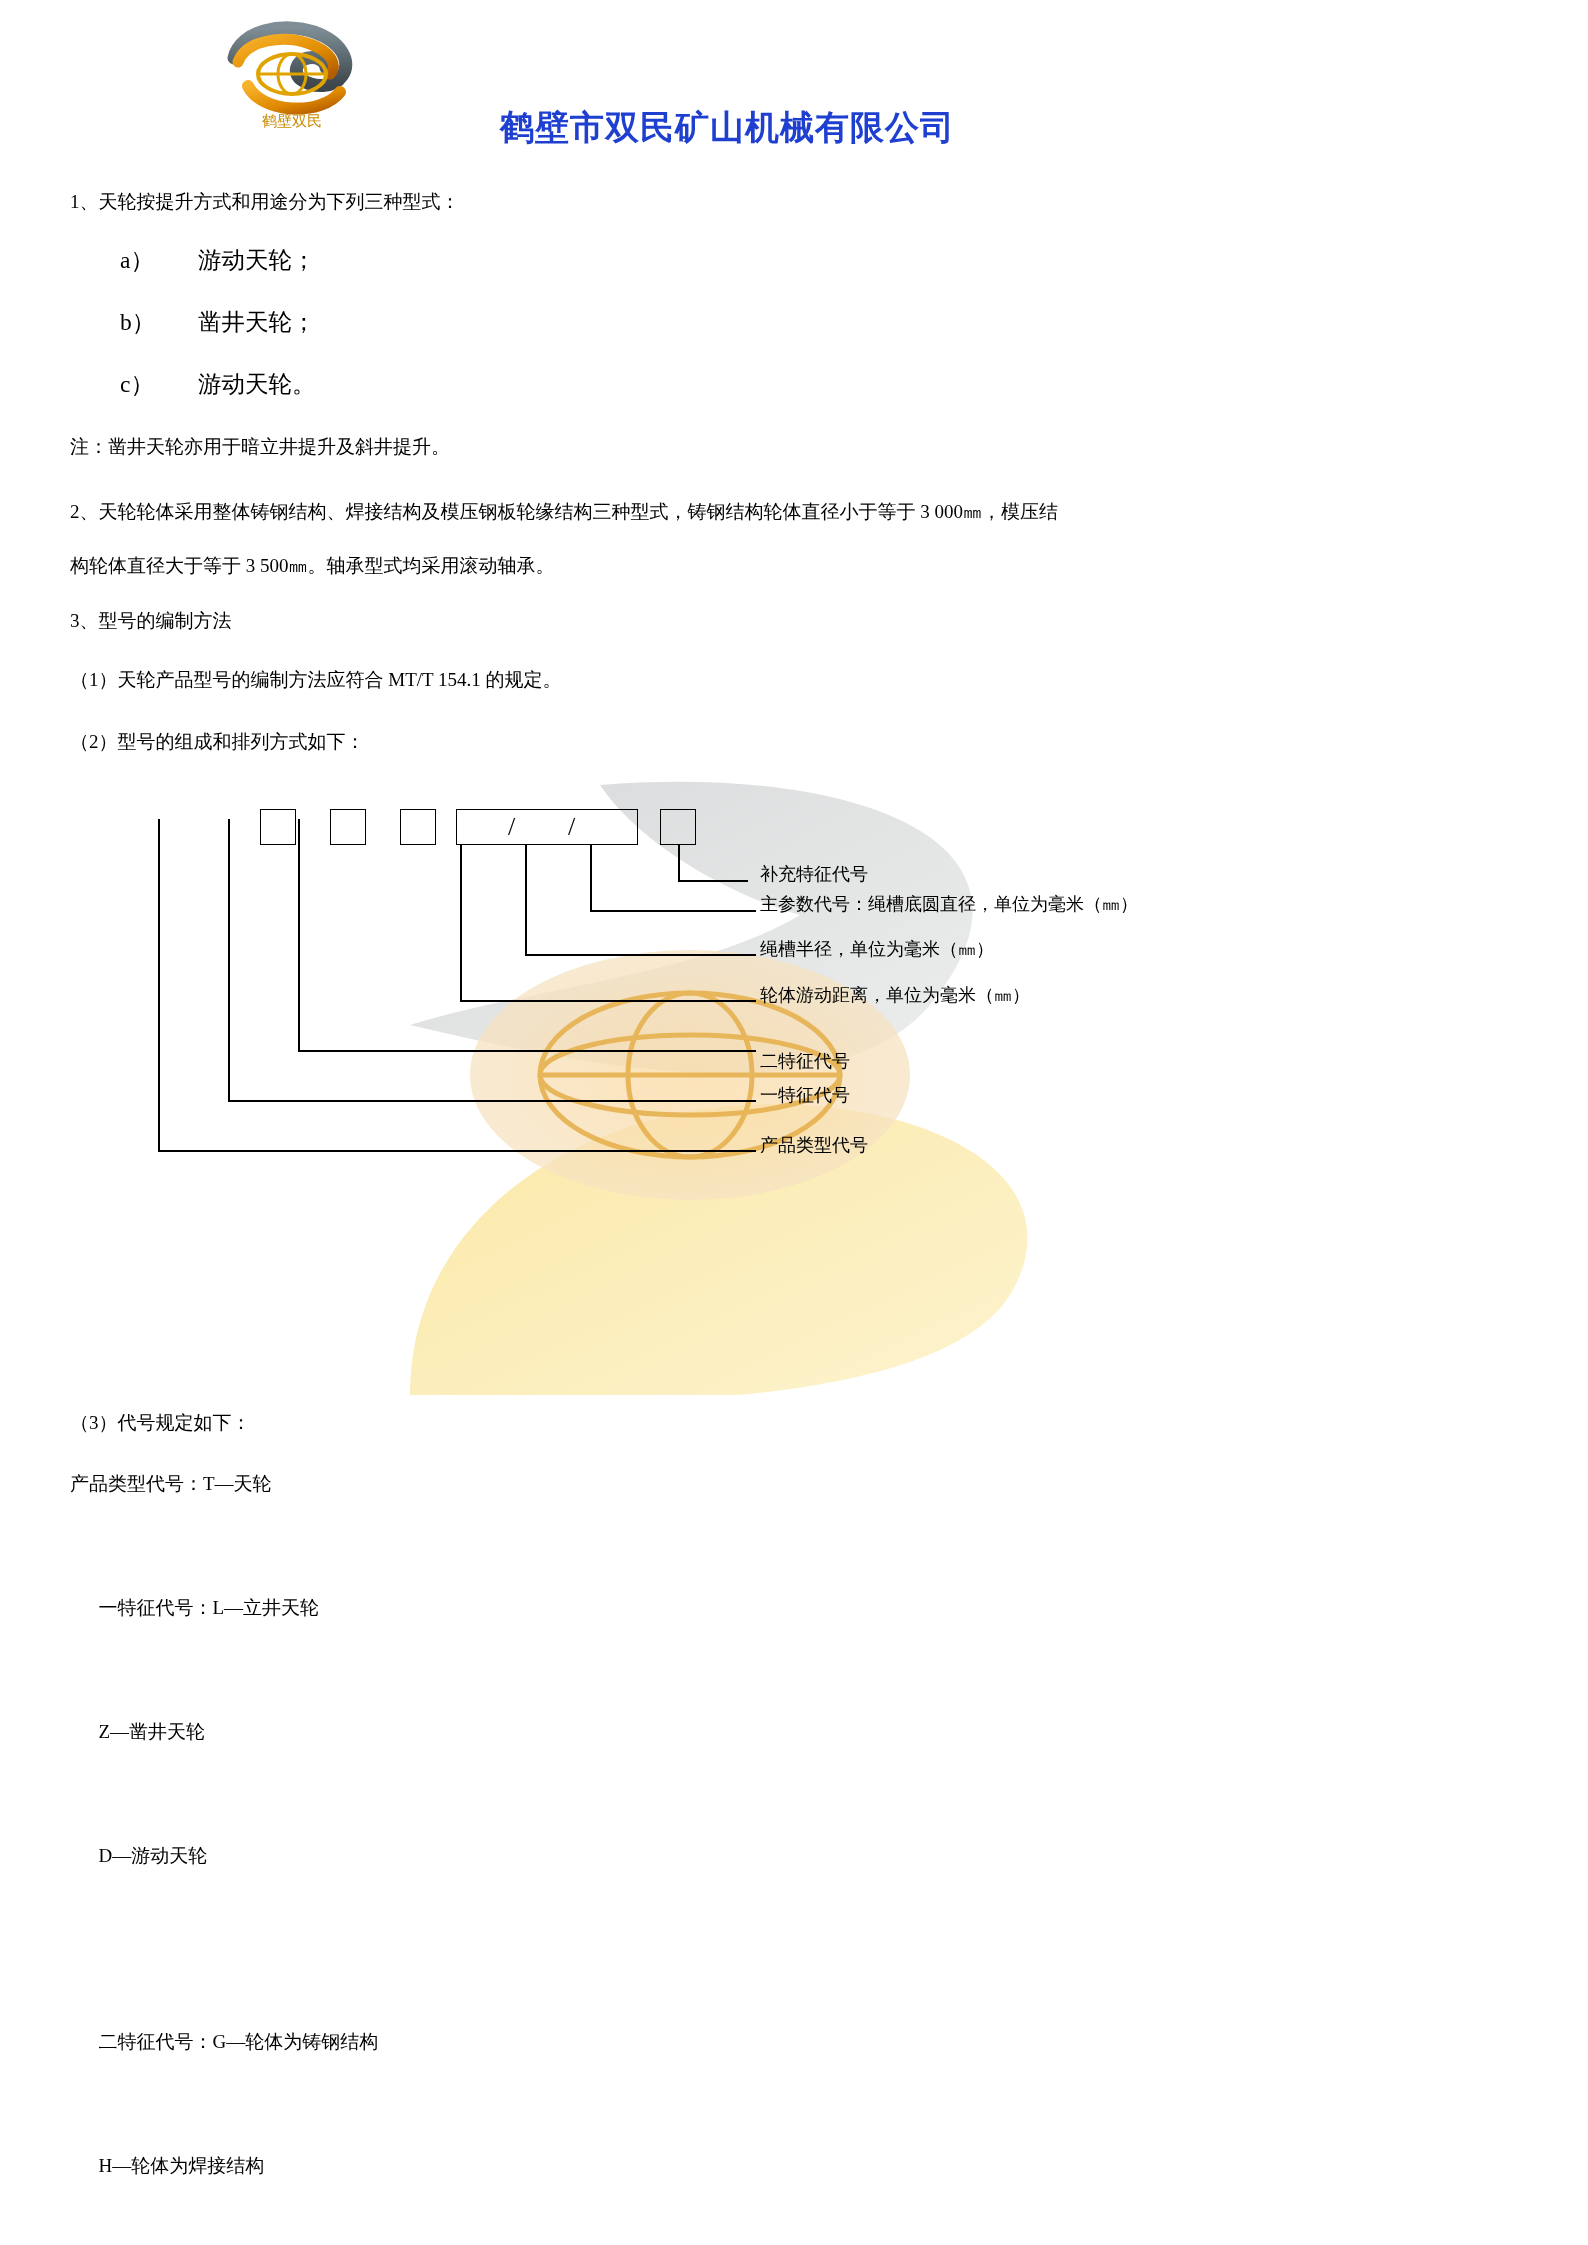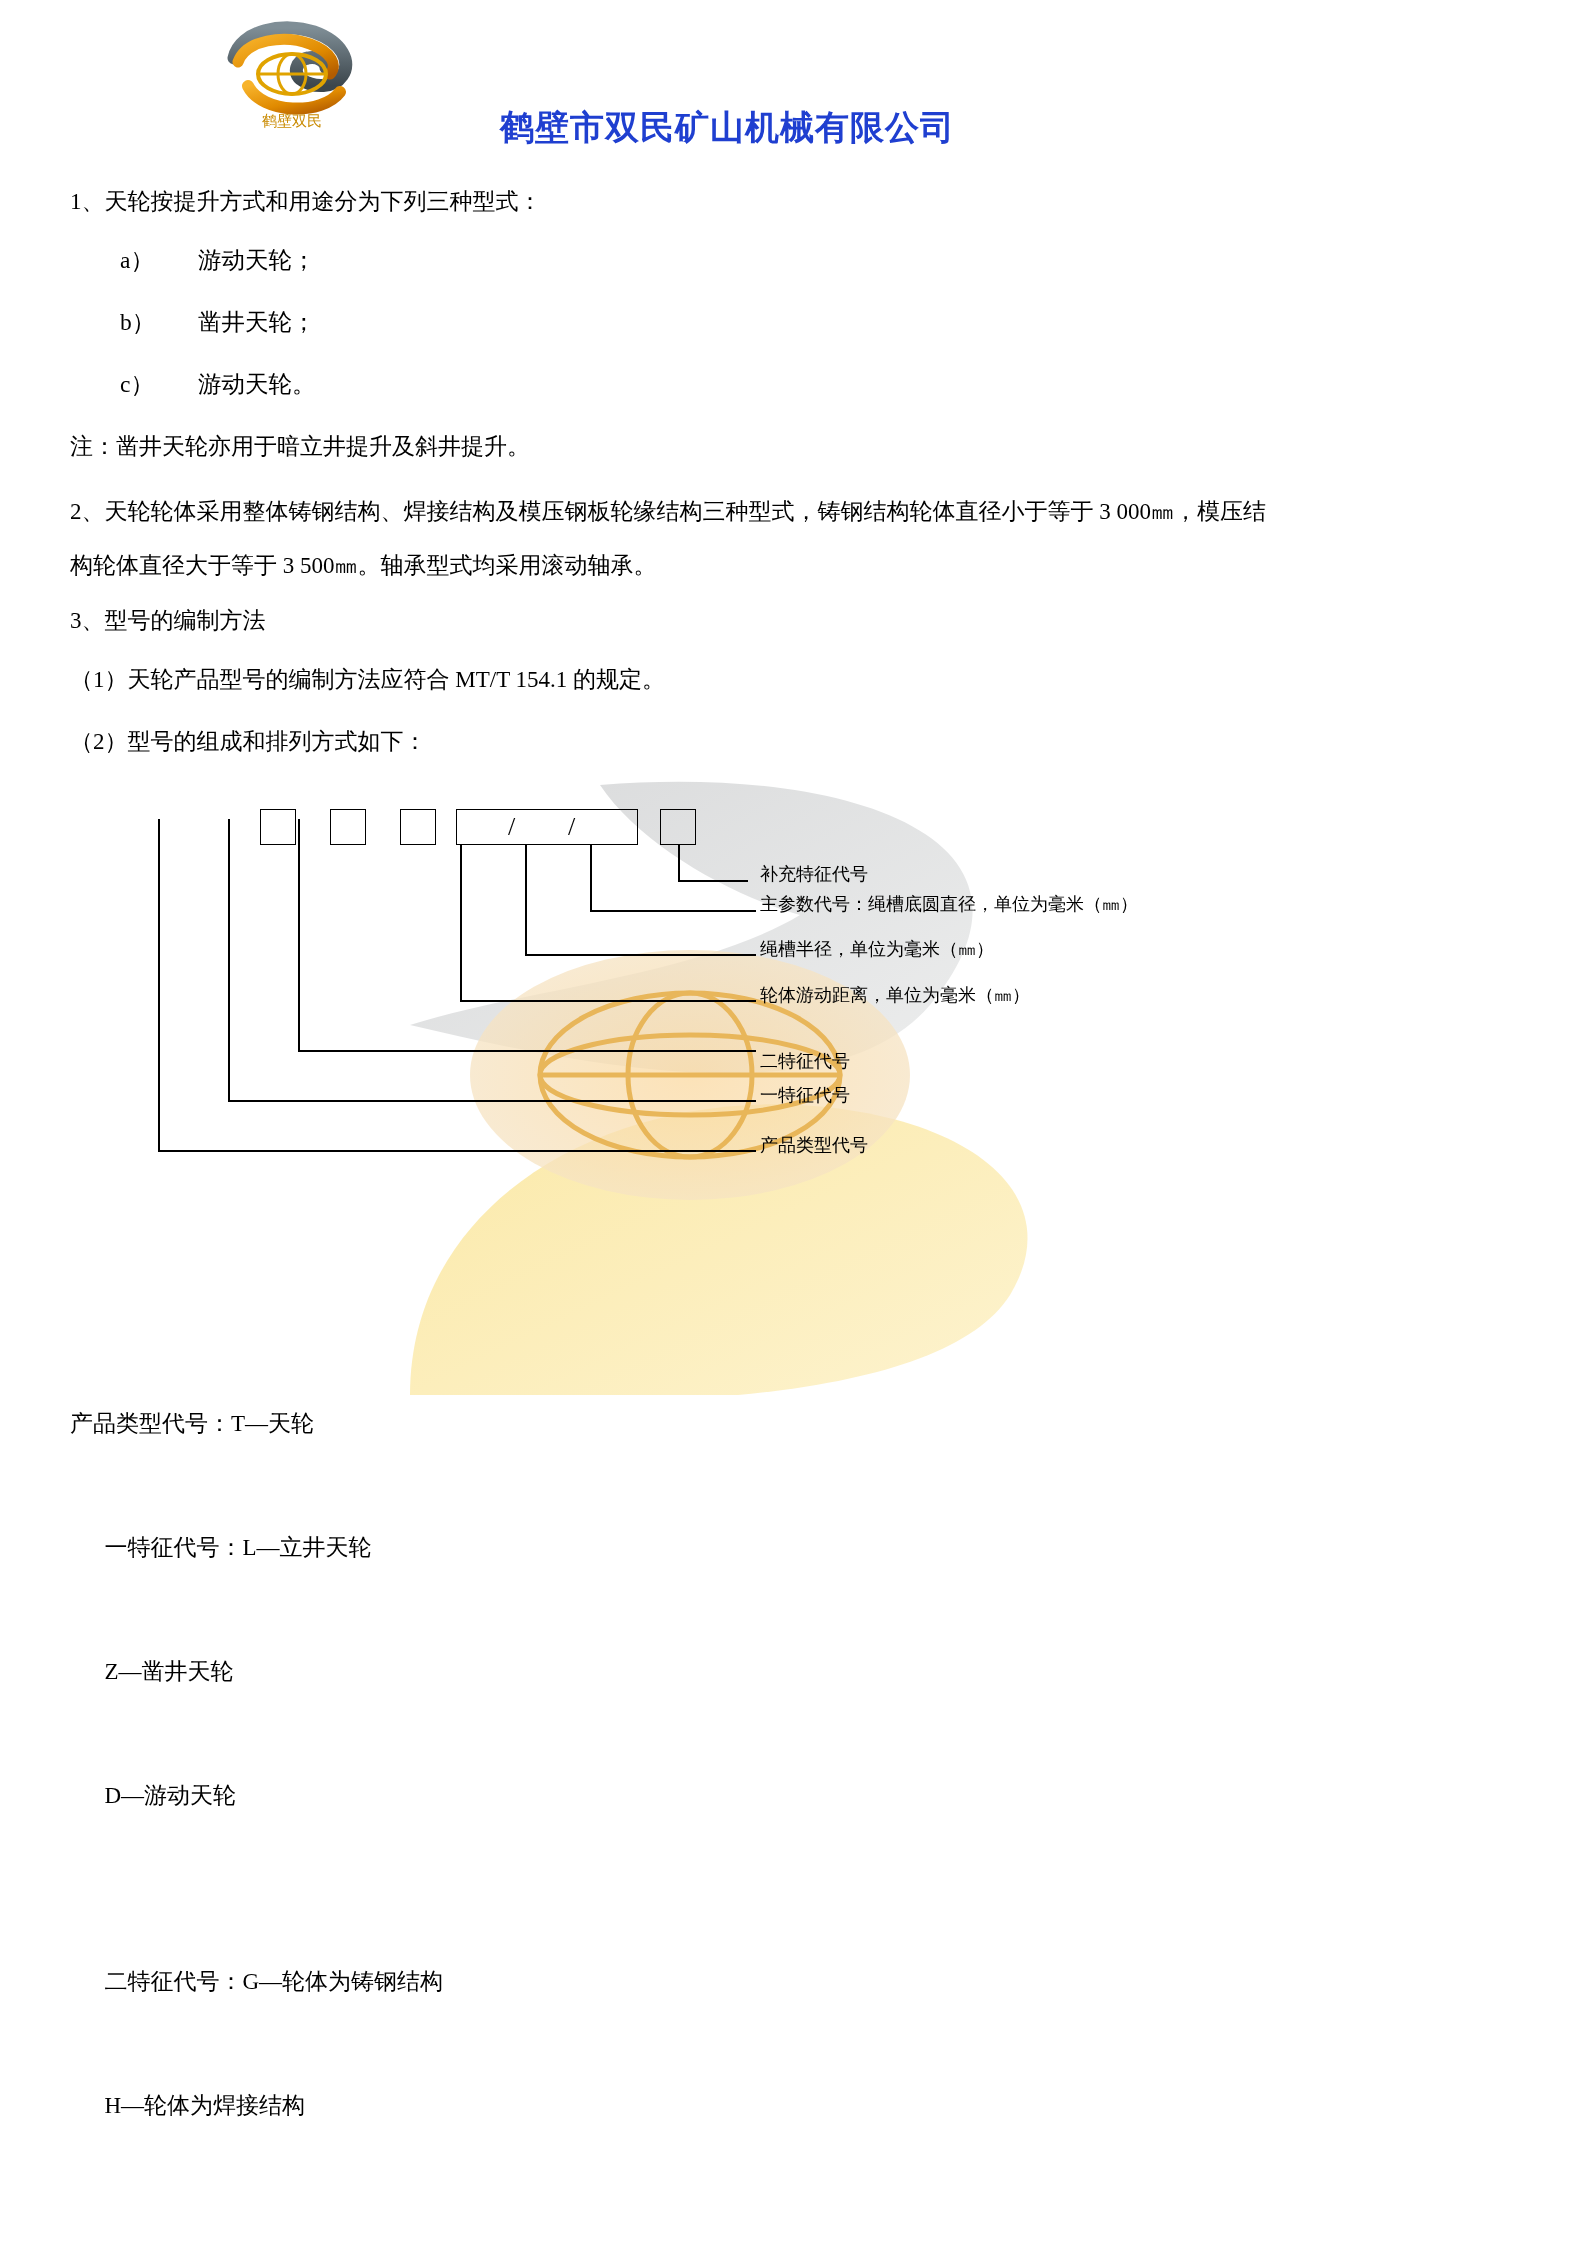--- a/index.html
+++ b/index.html
@@ -51,21 +51,21 @@
   
   .content {
     position: relative;
     padding: 0 70px 0 70px;
     font-size: 23.5px;
     line-height: 1.0;
   }
   p.para {
     margin: 0 0 0 0;
     padding: 0;
-    font-size: 23px;
+    font-size: 19px;
     line-height: 54px;
     white-space: pre-wrap;
   }
   .indent2 { padding-left: 50px; }
   .letter-item {
     padding-left: 50px;
     font-size: 23.5px;
     line-height: 62px;
   }
   .letter-item .lbl {
@@ -249,20 +249,21 @@
 
       <div class="dlabel" style="left:690px; top:86px;">补充特征代号</div>
       <div class="dlabel" style="left:690px; top:116px;">主参数代号：绳槽底圆直径，单位为毫米（㎜）</div>
       <div class="dlabel" style="left:690px; top:161px;">绳槽半径，单位为毫米（㎜）</div>
       <div class="dlabel" style="left:690px; top:207px;">轮体游动距离，单位为毫米（㎜）</div>
       <div class="dlabel" style="left:690px; top:273px;">二特征代号</div>
       <div class="dlabel" style="left:690px; top:307px;">一特征代号</div>
       <div class="dlabel" style="left:690px; top:357px;">产品类型代号</div>
     </div>
 
+    <p class="para" style="line-height:60px;">（3）代号规定如下：</p>
 
     <p class="para" style="line-height:62px;">产品类型代号：T—天轮</p>
 
     <p class="para" style="line-height:62px;">
       <span>一特征代号：L—立井天轮</span>
       <span style="display:inline-block;width:120px;"></span>
       <span>Z—凿井天轮</span>
       <span style="display:inline-block;width:150px;"></span>
       <span>D—游动天轮</span>
     </p>

